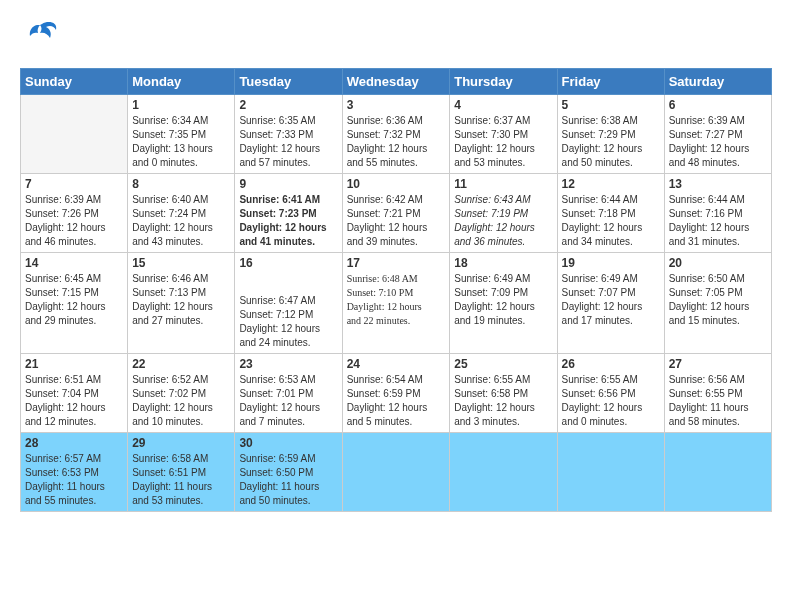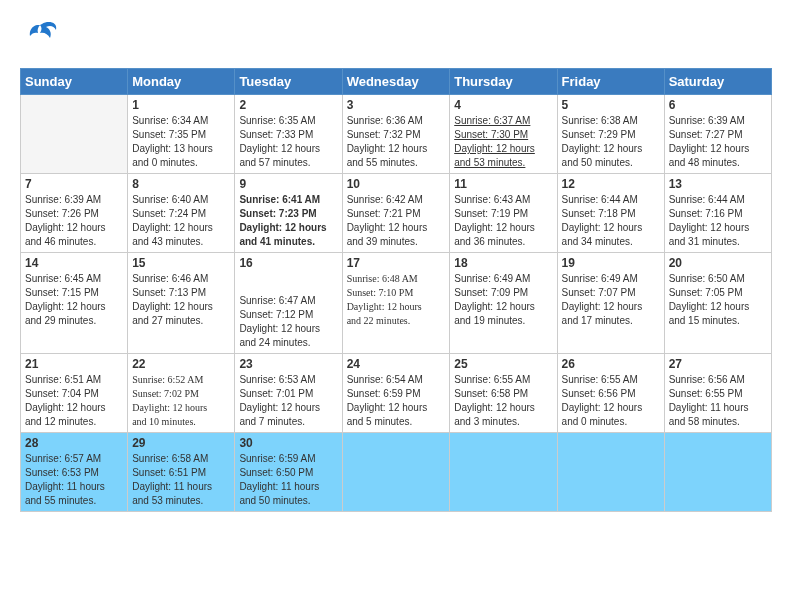--- a/index.html
+++ b/index.html
@@ -155,21 +155,21 @@
           </td>
           <td>
             <span class="day-num">3</span>
             <div class="day-info" style="white-space: pre-line;">Sunrise: 6:36 AM
 Sunset: 7:32 PM
 Daylight: 12 hours
 and 55 minutes.</div>
           </td>
           <td>
             <span class="day-num">4</span>
-            <div class="day-info" style="white-space: pre-line; text-decoration: underline;">Sunrise: 6:37 AM
+            <div class="day-info" style="white-space: pre-line;">Sunrise: 6:37 AM
 Sunset: 7:30 PM
 Daylight: 12 hours
 and 53 minutes.</div>
           </td>
           <td>
             <span class="day-num">5</span>
             <div class="day-info" style="white-space: pre-line;">Sunrise: 6:38 AM
 Sunset: 7:29 PM
 Daylight: 12 hours
 and 50 minutes.</div>
@@ -206,21 +206,21 @@
           </td>
           <td>
             <span class="day-num">10</span>
             <div class="day-info" style="white-space: pre-line;">Sunrise: 6:42 AM
 Sunset: 7:21 PM
 Daylight: 12 hours
 and 39 minutes.</div>
           </td>
           <td>
             <span class="day-num">11</span>
-            <div class="day-info" style="white-space: pre-line;">Sunrise: 6:43 AM
+            <div class="day-info" style="white-space: pre-line; font-style: italic;">Sunrise: 6:43 AM
 Sunset: 7:19 PM
 Daylight: 12 hours
 and 36 minutes.</div>
           </td>
           <td>
             <span class="day-num">12</span>
             <div class="day-info" style="white-space: pre-line;">Sunrise: 6:44 AM
 Sunset: 7:18 PM
 Daylight: 12 hours
 and 34 minutes.</div>
@@ -287,21 +287,21 @@
         <tr>
           <td>
             <span class="day-num">21</span>
             <div class="day-info" style="white-space: pre-line;">Sunrise: 6:51 AM
 Sunset: 7:04 PM
 Daylight: 12 hours
 and 12 minutes.</div>
           </td>
           <td>
             <span class="day-num">22</span>
-            <div class="day-info" style="white-space: pre-line; font-family: Liberation Serif, serif;">Sunrise: 6:52 AM
+            <div class="day-info" style="white-space: pre-line;">Sunrise: 6:52 AM
 Sunset: 7:02 PM
 Daylight: 12 hours
 and 10 minutes.</div>
           </td>
           <td>
             <span class="day-num">23</span>
             <div class="day-info" style="white-space: pre-line;">Sunrise: 6:53 AM
 Sunset: 7:01 PM
 Daylight: 12 hours
 and 7 minutes.</div>

